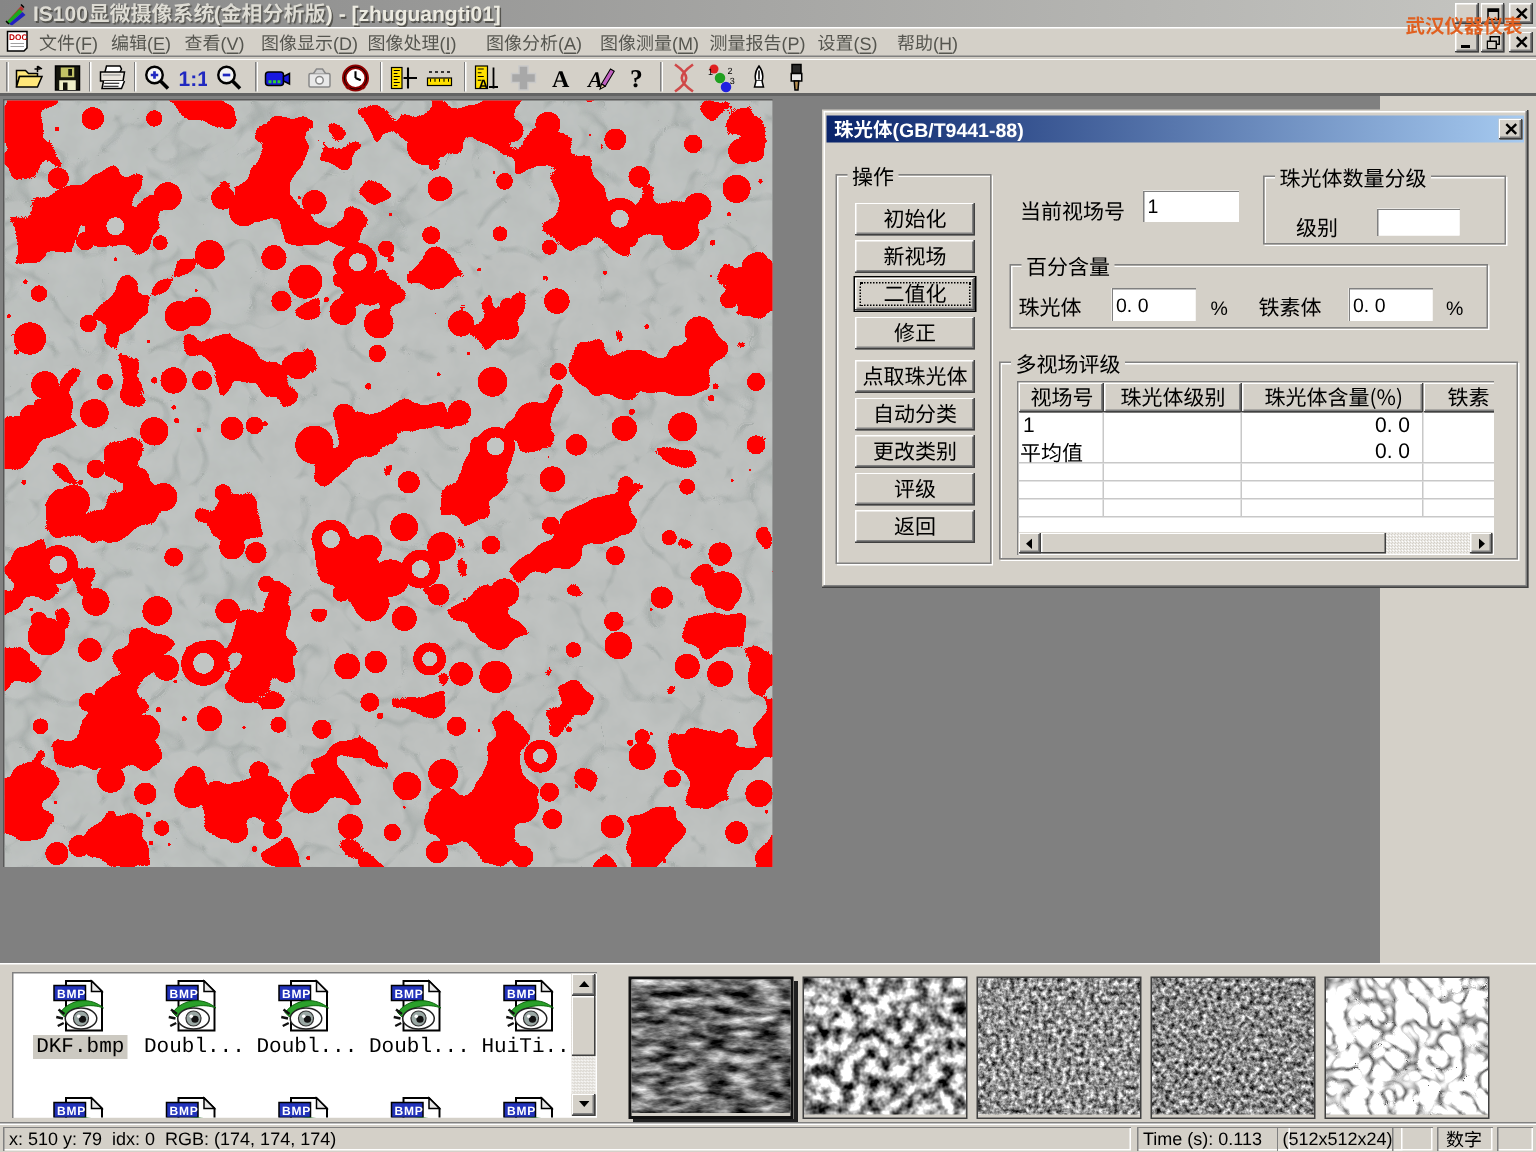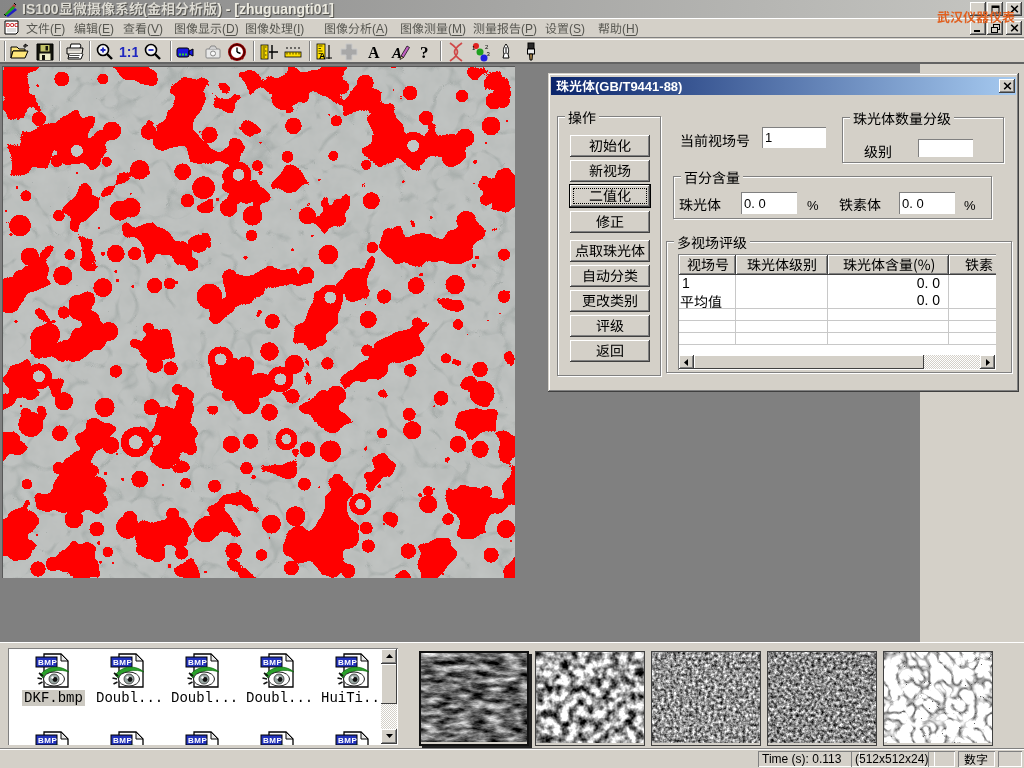--- a/index.html
+++ b/index.html
@@ -1109,20 +1109,21 @@
         <defs>
           <filter id="t5" color-interpolation-filters="sRGB">
             <feTurbulence type="turbulence" baseFrequency="0.065" numOctaves="2" seed="31"></feTurbulence>
             <feColorMatrix type="matrix" values="2.8 0 0 0 0.38  2.8 0 0 0 0.38  2.8 0 0 0 0.38  0 0 0 0 1"></feColorMatrix>
           </filter>
         </defs>
         <rect width="108" height="91" fill="#ccc" filter="url(#t5)"></rect>
       </svg></div>
 </div>
 <div class="abs" style="left:0;top:748px;width:1024px;height:20px;background:#d4d0c8;box-shadow:inset 0 1px #808080, inset 0 2px #fff;">
+  <div class="abs sunkenthin" style="left:2px;top:3px;width:752px;height:16px;font-size:12px;color:#000;padding:1px 0 0 4px;">x: 510 y: 79&nbsp; idx: 0&nbsp; RGB: (174, 174, 174)</div>
   <div class="abs sunkenthin" style="left:758px;top:3px;width:102px;height:16px;font-size:12px;padding:1px 0 0 4px;">Time (s): 0.113</div>
   <div class="abs sunkenthin" style="left:851px;top:3px;width:84px;height:16px;font-size:12px;padding:1px 0 0 4px;">(512x512x24)</div>
   <div class="abs sunkenthin" style="left:928px;top:3px;width:27px;height:16px;"></div>
   <div class="abs sunkenthin" style="left:958px;top:3px;width:37px;height:16px;padding:1px 0 0 6px;"><svg width="24" height="15" viewBox="0 0 24 15" fill="#000">
         <use href="#gR6570" transform="translate(0.0,12) scale(0.0120,-0.0120)"></use>
         <use href="#gR5B57" transform="translate(12.0,12) scale(0.0120,-0.0120)"></use>
       </svg></div>
   <div class="abs sunkenthin" style="left:998px;top:3px;width:24px;height:16px;"></div>
 </div>
 

